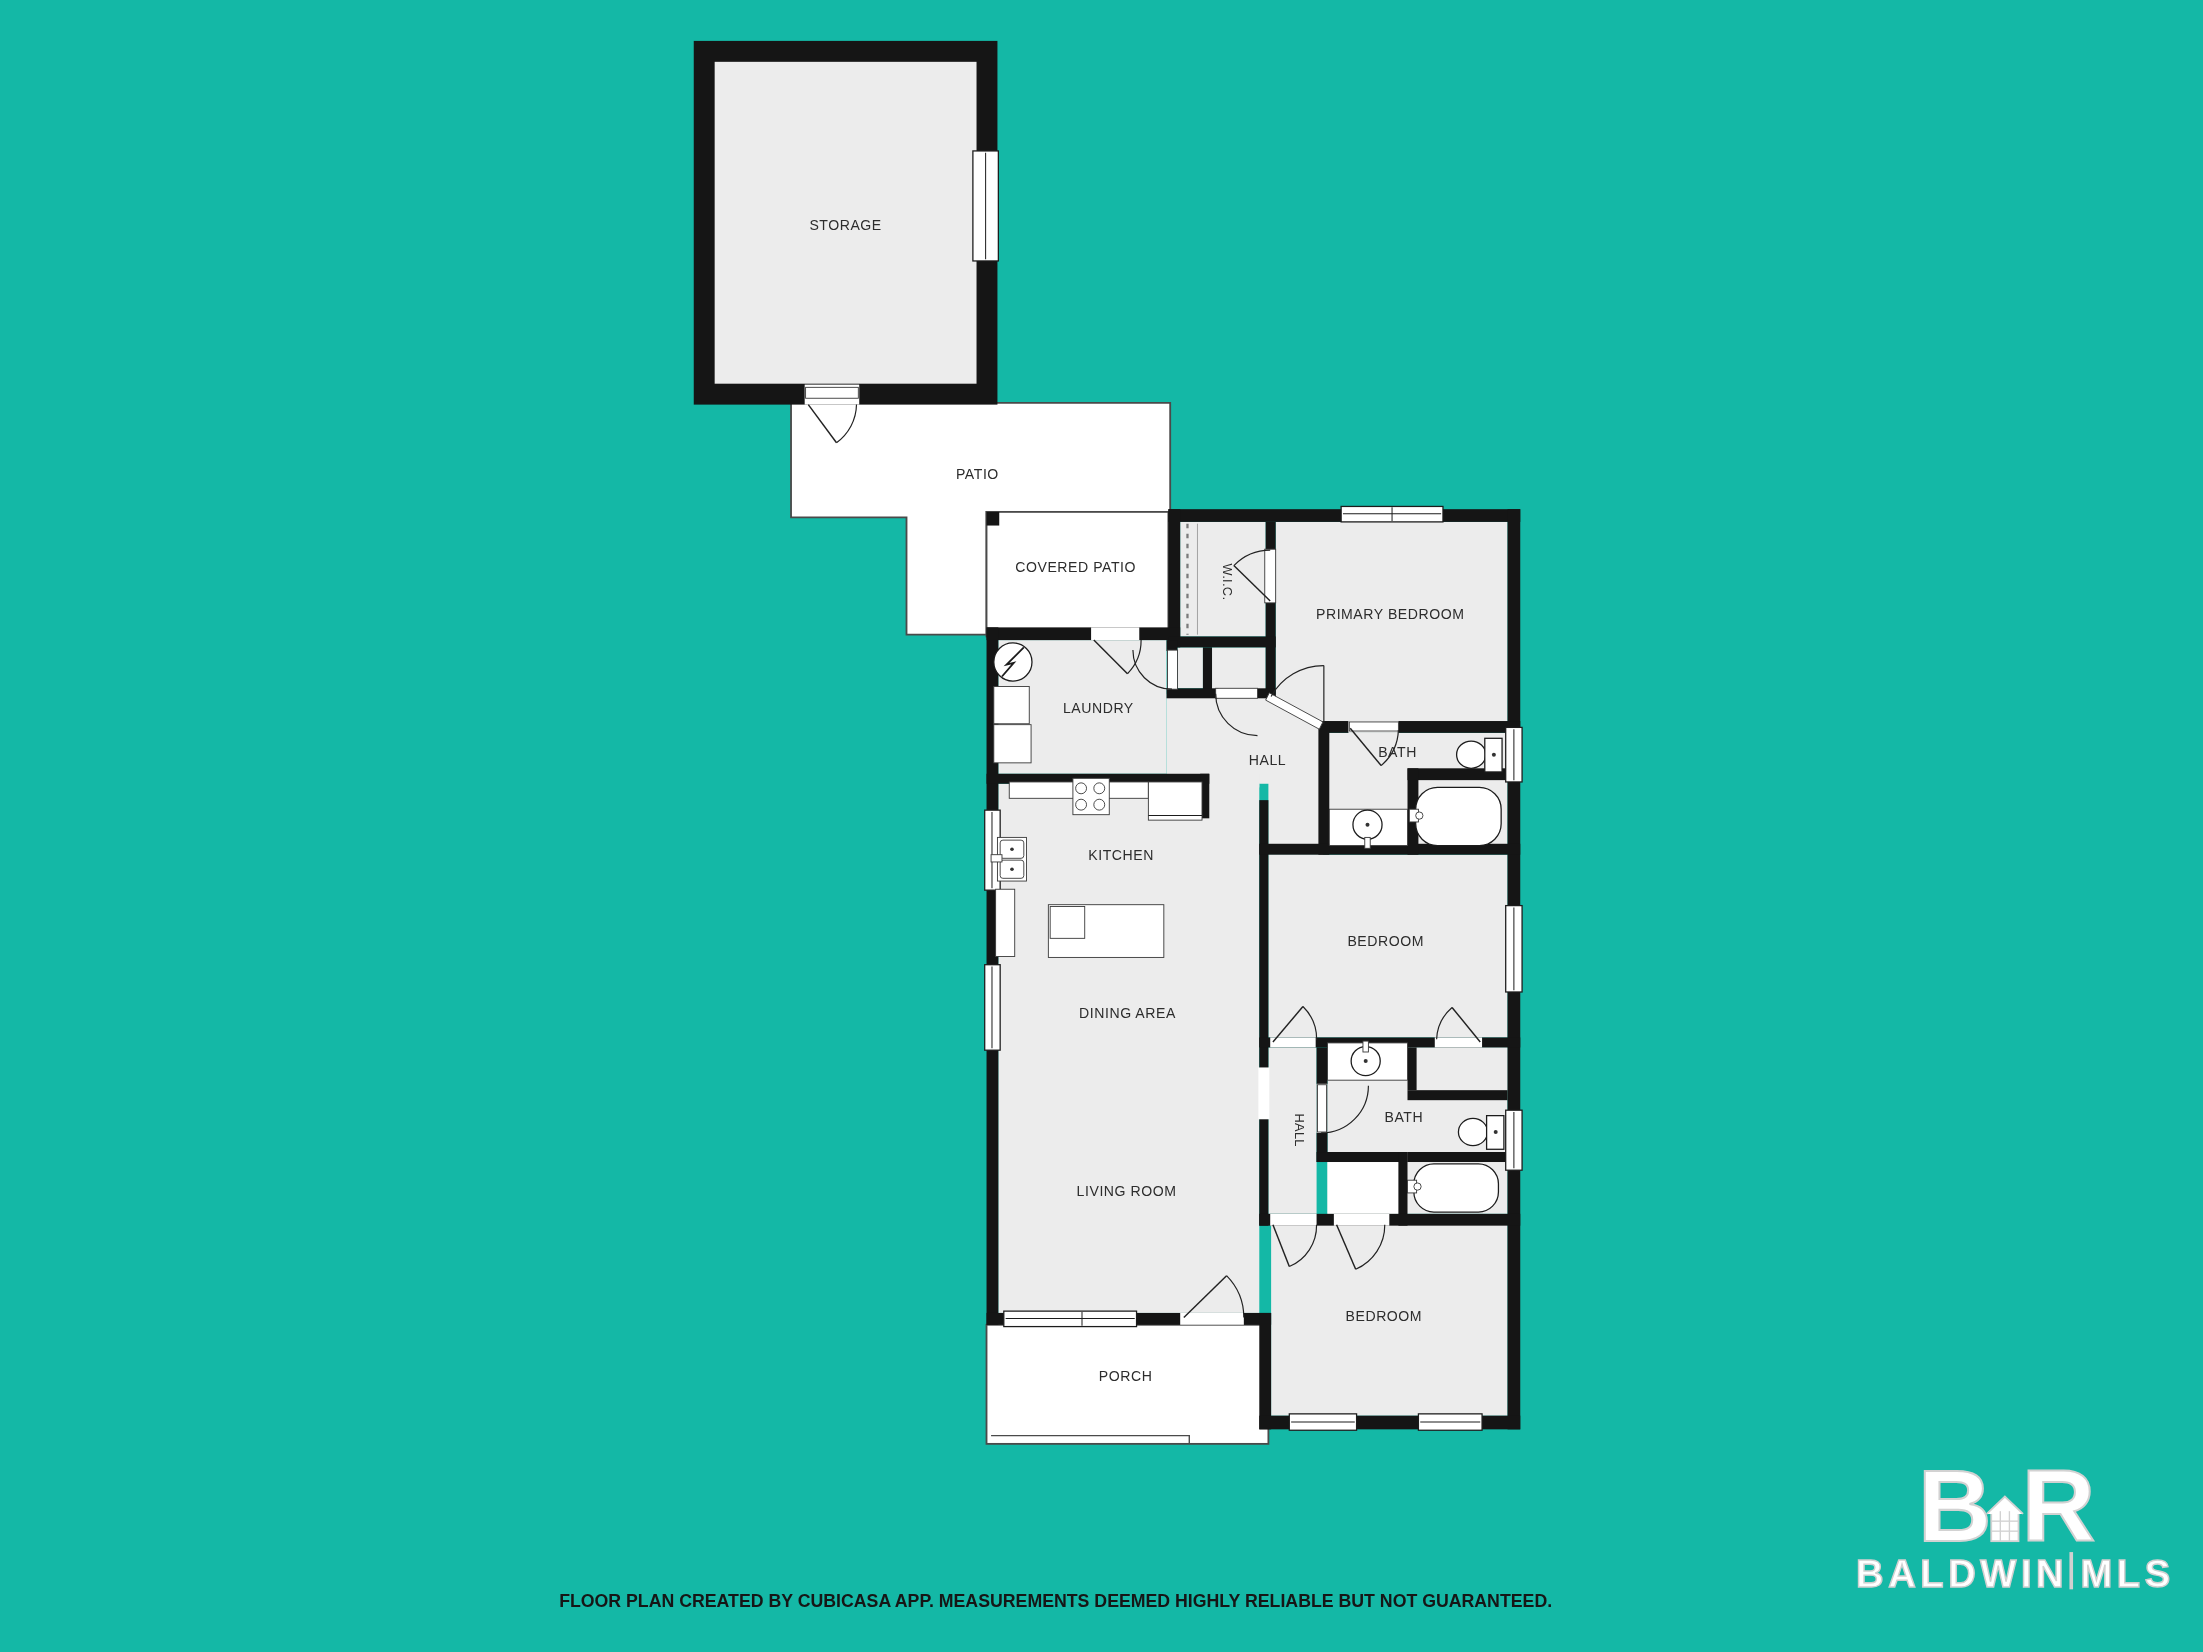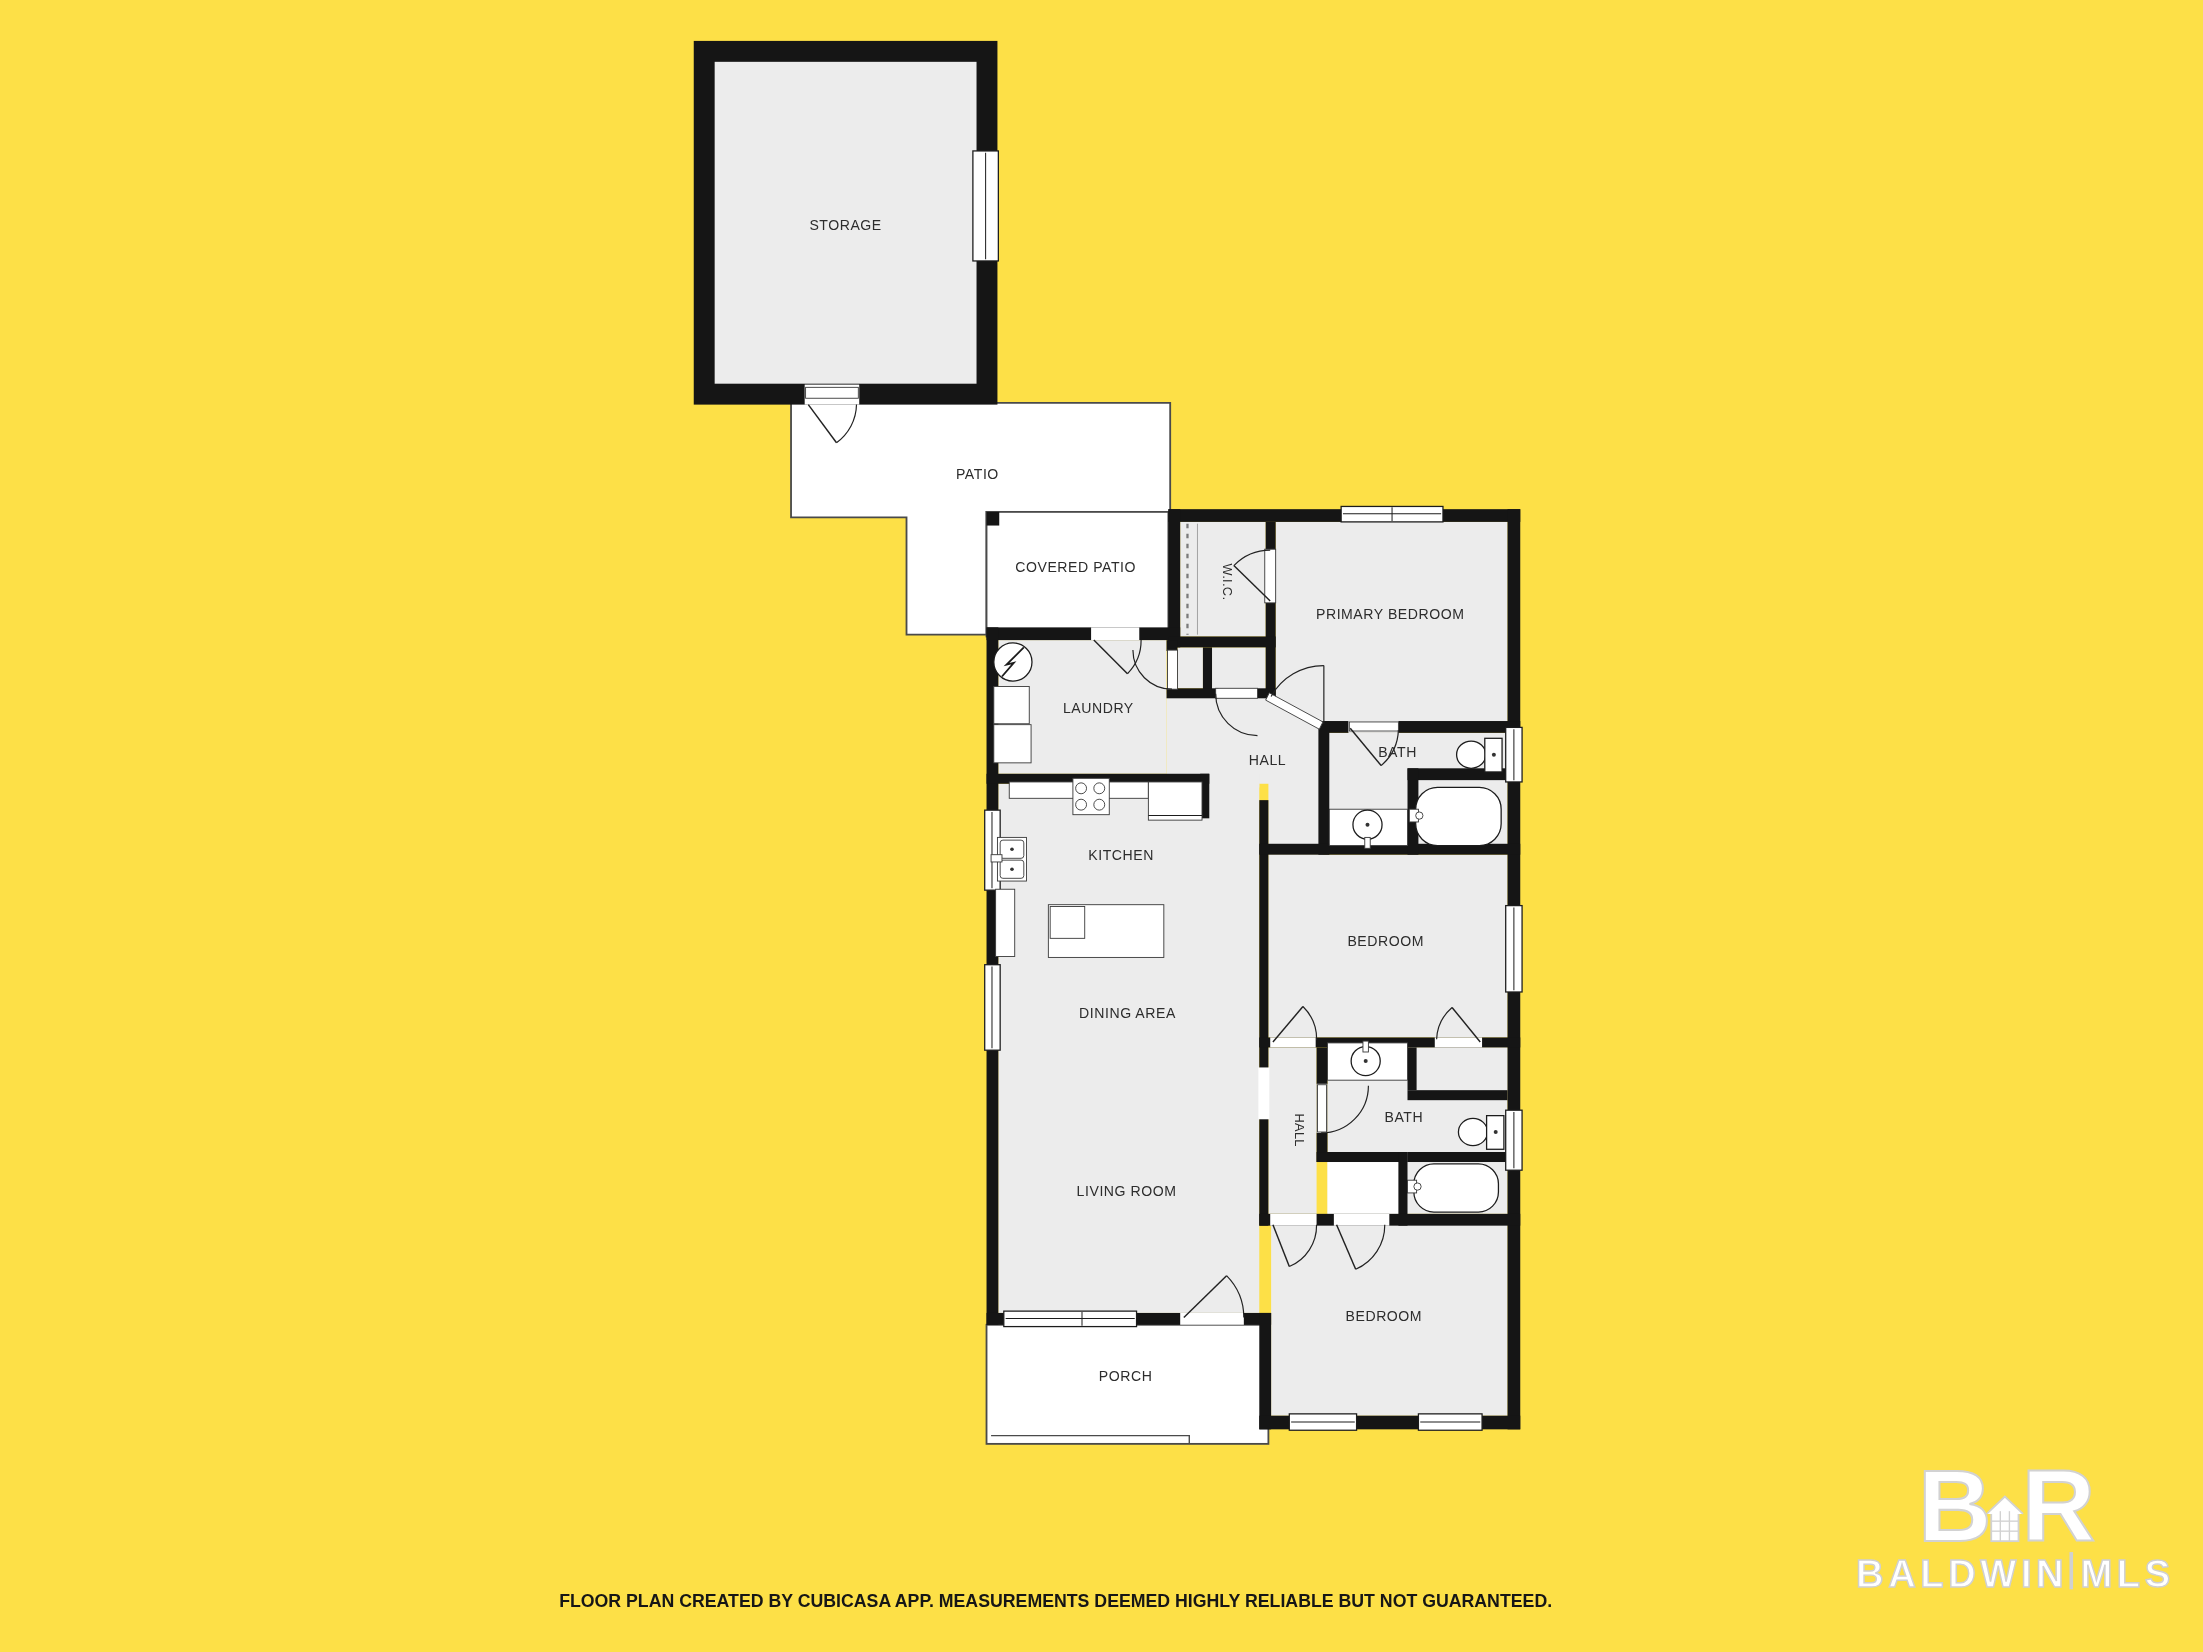--- a/index.html
+++ b/index.html
@@ -1,16 +1,16 @@
 <!DOCTYPE html>
 <html style="font-size:14.5px"><head>
 <meta charset="utf-8">
 <style>
   html,body{margin:0;padding:0;background:#ffffff;}
-  .stage{position:relative;width:2204px;height:1653px;background:#fde047;overflow:hidden;
+  .stage{position:relative;width:2204px;height:1653px;background:#14b8a6;overflow:hidden;
          font-family:"Liberation Sans",sans-serif;}
   svg{display:block}
   .rlabel{font-family:"Liberation Sans",sans-serif;font-size:15.5px;letter-spacing:.6px;
           fill:#2d2d2d;text-anchor:middle;}
   .rlabel-sm{font-family:"Liberation Sans",sans-serif;font-size:14px;letter-spacing:.4px;
           fill:#2d2d2d;text-anchor:middle;}
   .footer-text{font-family:"Liberation Sans",sans-serif;font-size:19.5px;font-weight:700;
           fill:#161616;text-anchor:middle;letter-spacing:0px;}
   .wm-big{font-family:"Liberation Sans",sans-serif;font-size:112px;font-weight:700;
           fill:#ffffff;stroke:#d2d2d2;stroke-width:2.2px;text-anchor:middle;}

